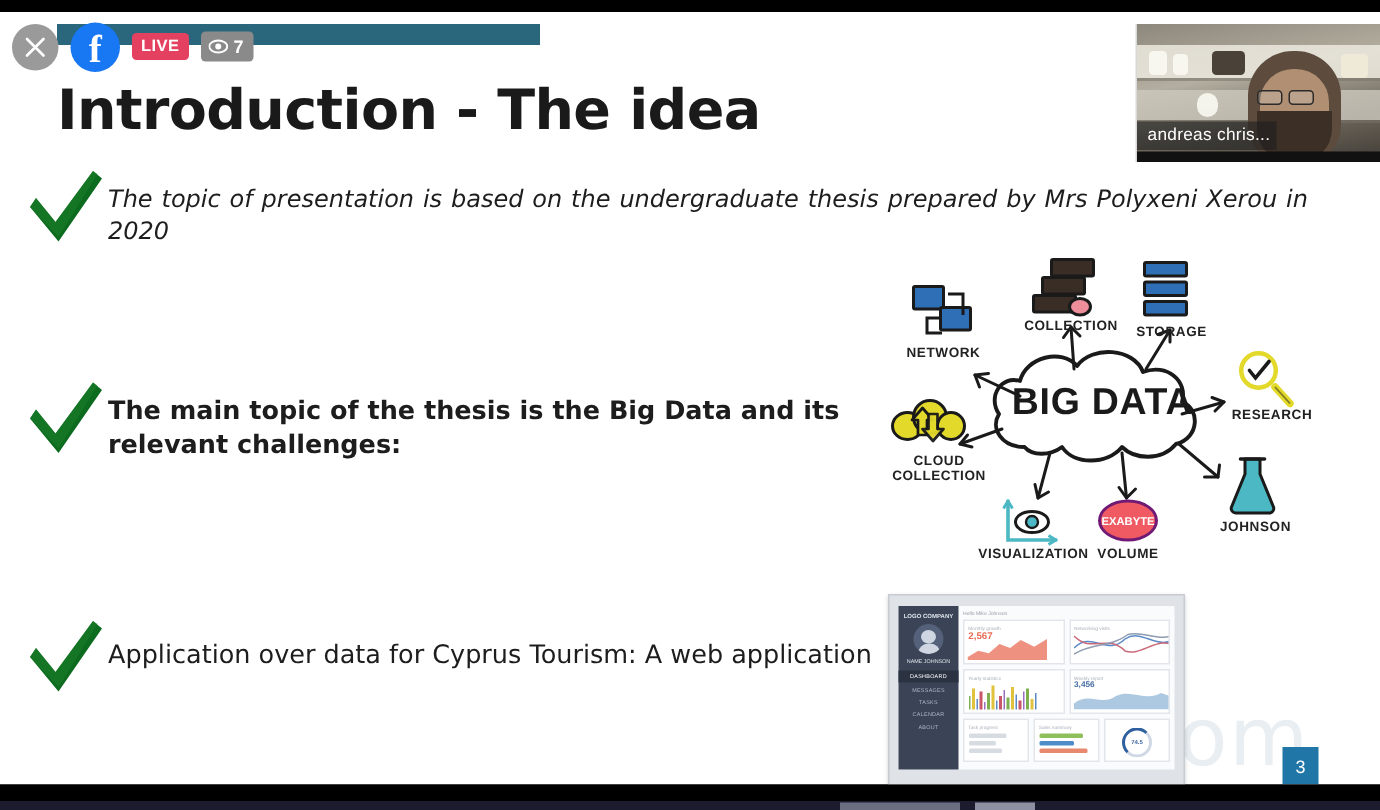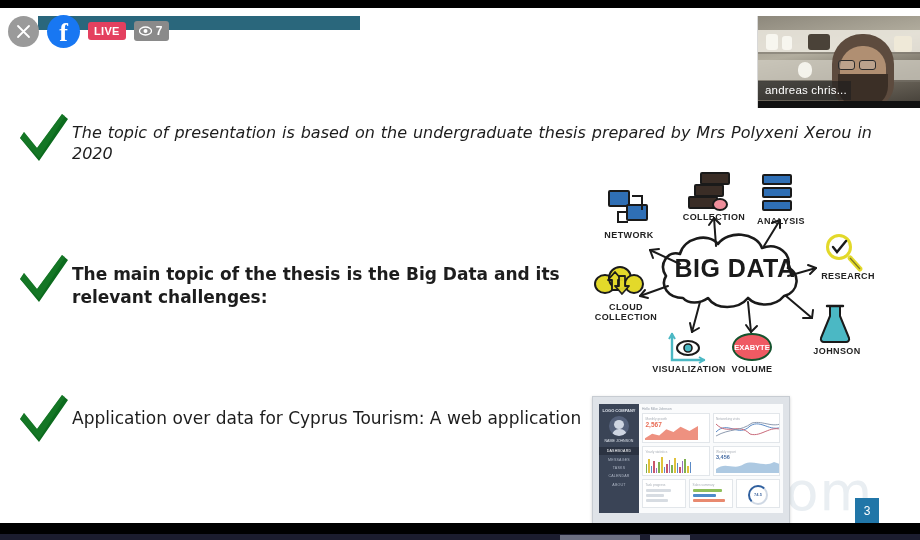--- a/index.html
+++ b/index.html
@@ -142,21 +142,21 @@
     font-family: "DejaVu Sans", sans-serif;
   }
 
   .bullet {
     position: absolute;
     display: flex;
     align-items: flex-start;
   }
   .bullet.b1 { left: 14px; top: 104px; width: 860px; }
   .bullet.b2 { left: 14px; top: 245px; width: 560px; }
-  .bullet.b3 { left: 14px; top: 385px; width: 570px; }
+  .bullet.b3 { left: 14px; top: 404px; width: 570px; }
 
   .check { flex: 0 0 58px; height: 60px; margin-top: -4px; }
   .check svg { display: block; }
 
   .btext {
     font-size: 16.5px;
     line-height: 1.33;
     color: #1d1d1d;
     padding-top: 10px;
     font-family: "DejaVu Sans", sans-serif;
@@ -208,21 +208,21 @@
   .cloud-lobe {
     position: absolute; background: #e3d92a; border: 2px solid #1a1a1a;
     border-radius: 50%;
   }
   .mag-circle {
     position: absolute; width: 26px; height: 26px; border-radius: 50%;
     border: 3px solid #e3d92a; background: #fff;
   }
   .exa {
     position: absolute; width: 40px; height: 28px;
-    background: #ef5a63; border: 2px solid #14532d;
+    background: #ef5a63; border: 2px solid #701a75;
     border-radius: 50%;
     display: flex; align-items: center; justify-content: center;
     color: #fff; font-size: 7.5px; font-weight: bold;
   }
 
   
   .dash {
     position: absolute;
     left: 592px; top: 388px;
     width: 198px; height: 128px;
@@ -324,20 +324,21 @@
     background: #6b6e80;
   }
 </style>
 </head>
 <body>
 
 <div id="stage">
 
   <div class="slide">
 
+    <div class="slide-title">Introduction - The idea</div>
 
     <div class="bullet b1">
       <div class="check">
         <svg width="58" height="60" viewBox="0 0 58 60">
           <path d="M6 30 L10 24 L23 40 L48 6 L54 11 L25 53 Z" fill="#0c6b1e"></path>
           <path d="M6 30 L10 24 L23 40 L48 6 L51 8 L25 50 Z" fill="#1b7d2a" opacity=".6"></path>
         </svg>
       </div>
       <div class="btext">The topic of presentation is based on the undergraduate thesis prepared by Mrs Polyxeni Xerou in 2020</div>
     </div>
@@ -413,21 +414,21 @@
         <div class="coll-box" style="left:0px;top:24px;"></div>
         <div style="position:absolute;left:24px;top:26px;width:16px;height:13px;background:#ef8e9b;border:2px solid #1a1a1a;border-radius:50%;"></div>
       </div>
       <div class="bd-label" style="left:86px;top:44px;width:80px;">COLLECTION</div>
 
       <div class="ic" style="left:172px;top:6px;width:40px;height:40px;">
         <div class="srv-unit" style="left:2px;top:0;"></div>
         <div class="srv-unit" style="left:2px;top:13px;"></div>
         <div class="srv-unit" style="left:2px;top:26px;"></div>
       </div>
-      <div class="bd-label" style="left:160px;top:48px;width:66px;">ANALYSIS</div>
+      <div class="bd-label" style="left:160px;top:48px;width:66px;">STORAGE</div>
 
       <div class="ic" style="left:236px;top:66px;width:40px;height:40px;">
         <div class="mag-circle" style="left:2px;top:0;"></div>
         <svg width="40" height="40" style="position:absolute;left:0;top:0;">
           <path d="M9 13 l4 5 l9 -11" stroke="#1a1a1a" stroke-width="2.4" fill="none" stroke-linecap="round"></path>
           <path d="M26 24 l10 11" stroke="#e3d92a" stroke-width="5" stroke-linecap="round"></path>
           <path d="M26 24 l10 11" stroke="#1a1a1a" stroke-width="1.2" fill="none" opacity=".5"></path>
         </svg>
       </div>
       <div class="bd-label" style="left:228px;top:103px;width:64px;">RESEARCH</div>

